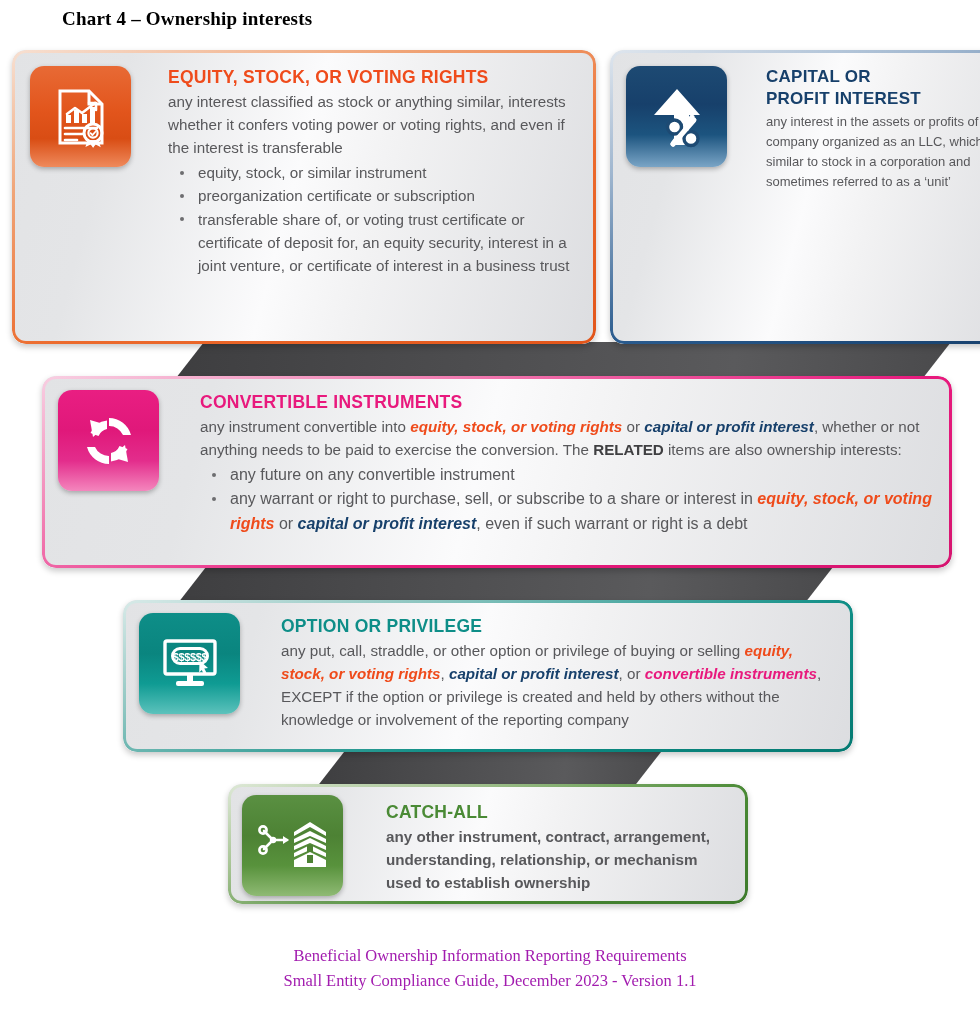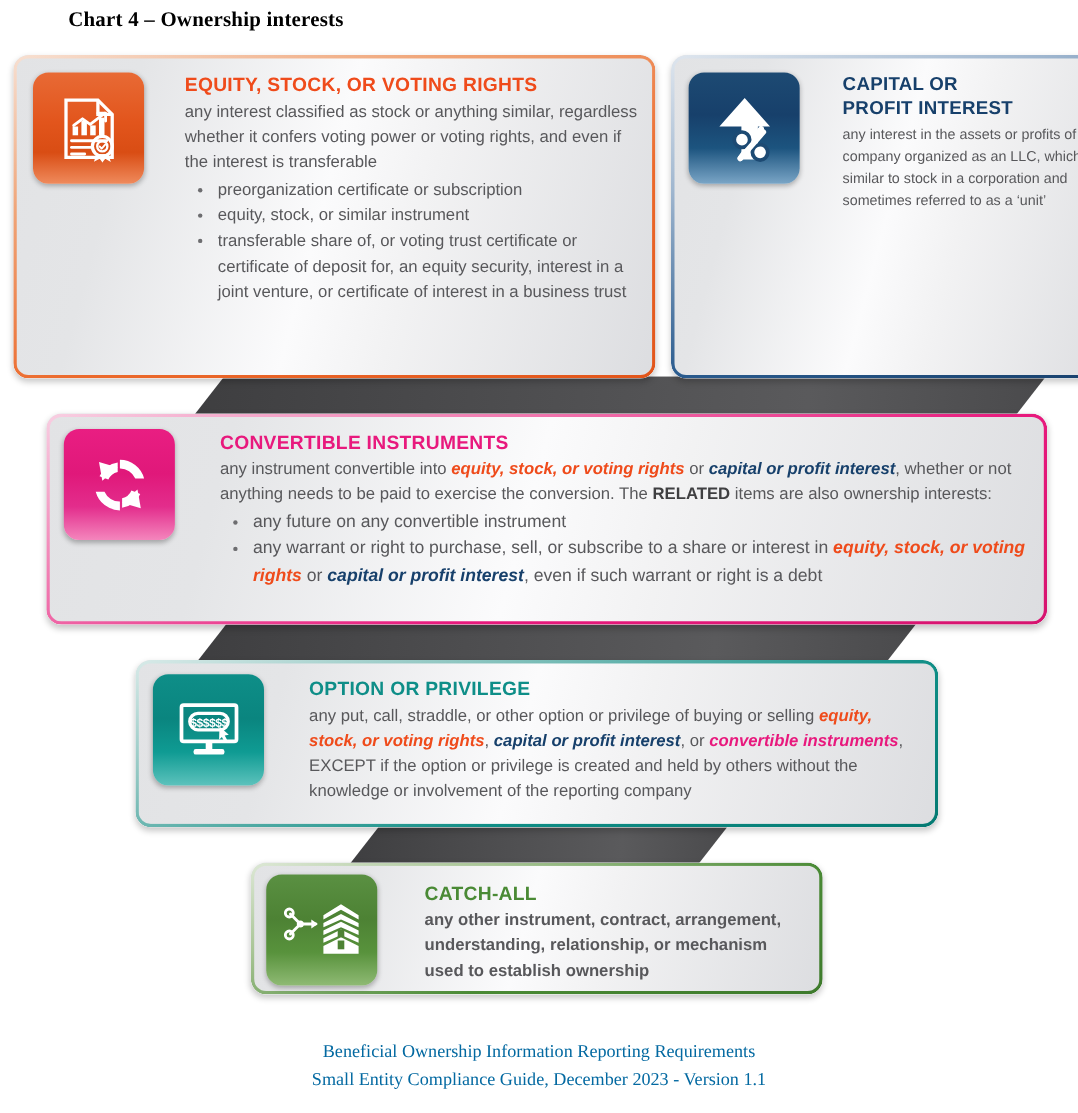--- a/index.html
+++ b/index.html
@@ -98,21 +98,21 @@
   .connector{
     position:absolute;
     background:linear-gradient(95deg,#3e3e40 0%,#4e4e50 40%,#5a5a5c 72%,#4a4a4c 100%);
   }
 
   
   .footer{
     position:absolute;left:0;right:0;
     text-align:center;
     font-family:"Liberation Serif", serif;
-    font-size:16.5px;color:#0369a1;
+    font-size:16.5px;color:#a21caf;
     line-height:1.5;
   }
 </style>
 </head>
 <body>
 
 <div class="page">
 
   <div class="chart-title">Chart 4 – Ownership interests</div>
 
@@ -152,24 +152,24 @@
             <circle cx="44" cy="48" r="4.6" fill="none" stroke="#ffffff" stroke-width="2.2"></circle>
             <path d="M41.6 48.2 l1.8 1.9 l3.2 -3.6" fill="none" stroke="#ffffff" stroke-width="1.8" stroke-linecap="round" stroke-linejoin="round"></path>
             <path d="M38.6 55 l-2.2 7 l5.2 -2.6 l2.6 3.4 l2.1 -7.3 Z" fill="#ffffff"></path>
             <path d="M49.2 55 l2.6 7.2 l-5.1 -2.8 l-2.7 3.4 l-2.1 -7.3 Z" fill="#ffffff"></path>
           </g>
         </svg>
       </div>
 
       <div style="margin-left:140px;">
         <div class="c-head h-orange" style="font-size:17.5px;padding-top:3px;">EQUITY, STOCK, OR VOTING RIGHTS</div>
-        <div class="c-body" style="font-size:15.2px;margin-top:2px;">any interest classified as stock or anything similar, regardless whether it confers voting power or voting rights, and even if the interest is transferable</div>
+        <div class="c-body" style="font-size:15.2px;margin-top:2px;">any interest classified as stock or anything similar, interests whether it confers voting power or voting rights, and even if the interest is transferable</div>
         <ul class="bl c-body" style="font-size:15.2px;">
+          <li><span class="bdot"></span><span>equity, stock, or similar instrument</span></li>
           <li><span class="bdot"></span><span>preorganization certificate or subscription</span></li>
-          <li><span class="bdot"></span><span>equity, stock, or similar instrument</span></li>
           <li><span class="bdot"></span><span>transferable share of, or voting trust certificate or certificate of deposit for, an equity security, interest in a joint venture, or certificate of interest in a business trust</span></li>
         </ul>
       </div>
     </div>
   </div>
 
   <div class="card" style="left:610px;top:50px;width:412px;height:294px;">
     <div class="edge edge-blue"></div>
     <div class="inner">
       <div class="icon-tile t-blue" style="left:16px;top:16px;width:101px;height:101px;">

